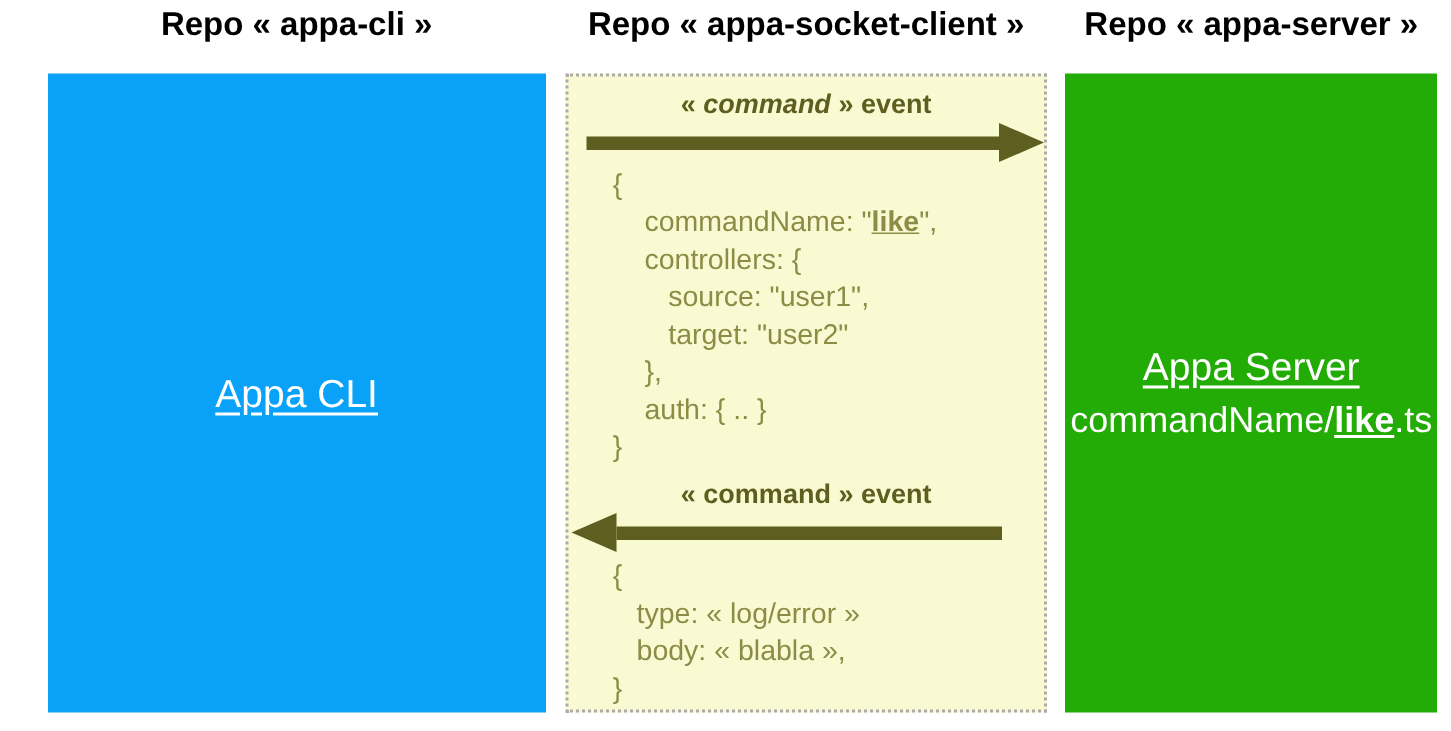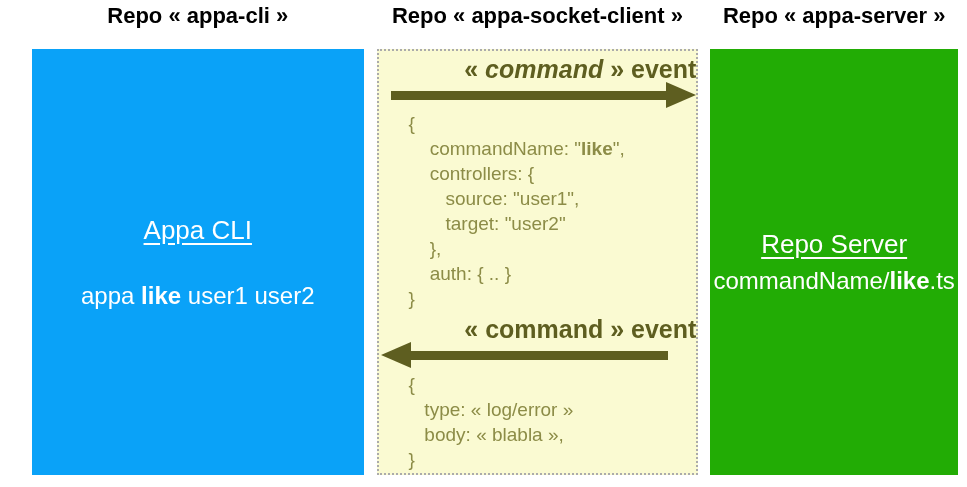--- a/index.html
+++ b/index.html
@@ -62,25 +62,25 @@
   .path { line-height: 31px; white-space: pre-line; }
 
   .yellow-box {
     background: var(--panel_yellow);
     border: 2px dotted var(--border_gray);
     display: flex;
     flex-direction: column;
     overflow: hidden;
   }
   .event-title {
-    font-size: 25px;
+    font-size: 18px;
     line-height: 26px;
     font-weight: bold;
     color: var(--olive_dark);
-    text-align: right;
+    text-align: center;
     margin-top: 5px;
   }
   .arrow {
     display: flex;
     align-items: center;
     height: 26px;
     flex-shrink: 0;
   }
   .arrow-right { margin-left: 12px; margin-right: 0; }
   .arrow-left  { margin-left: 2px;  margin-right: 28px; }
@@ -100,34 +100,33 @@
   .code {
     color: var(--olive_code);
     font-size: 19px;
     line-height: 25px;
     padding-left: 30px;
     margin-top: 3px;
   }
   .code.second { margin-top: 4px; }
   .code-line { white-space: pre; }
 
-  .seg-b { font-weight: bold; }
+  .seg-b { font-weight: bold; text-decoration: underline; }
   .seg-i { font-style: italic; }
 </style>
 </head>
 <body>
 
 <div class="canvas">
   <div class="diagram">
 
     <section class="column left">
       <h2 class="col-header">Repo « appa-cli »</h2>
       <div class="box solid-box blue-box">
         <div class="box-title">Appa CLI</div>
-        <div class="box-subtitle"><span>appa </span><span class="seg-b">like</span><span> user1 user2</span></div>
       </div>
     </section>
 
     <section class="column mid">
       <h2 class="col-header">Repo « appa-socket-client »</h2>
       <div class="box yellow-box">
 
         <div class="event-title"><span>« </span><span class="seg-i">command</span><span> » event</span></div>
         <div class="arrow arrow-right">
           <span class="shaft"></span>
@@ -157,19 +156,19 @@
           <div class="code-line"><span>   body: « blabla »,</span></div>
           <div class="code-line"><span>}</span></div>
         </div>
 
       </div>
     </section>
 
     <section class="column right">
       <h2 class="col-header">Repo « appa-server »</h2>
       <div class="box solid-box green-box">
-        <div class="box-title">Repo Server</div>
+        <div class="box-title">Appa Server</div>
         <div class="box-subtitle path"><span>commandName/</span><span class="seg-b">like</span><span>.ts</span></div>
       </div>
     </section>
 
   </div>
 </div>
 
 </body></html>

